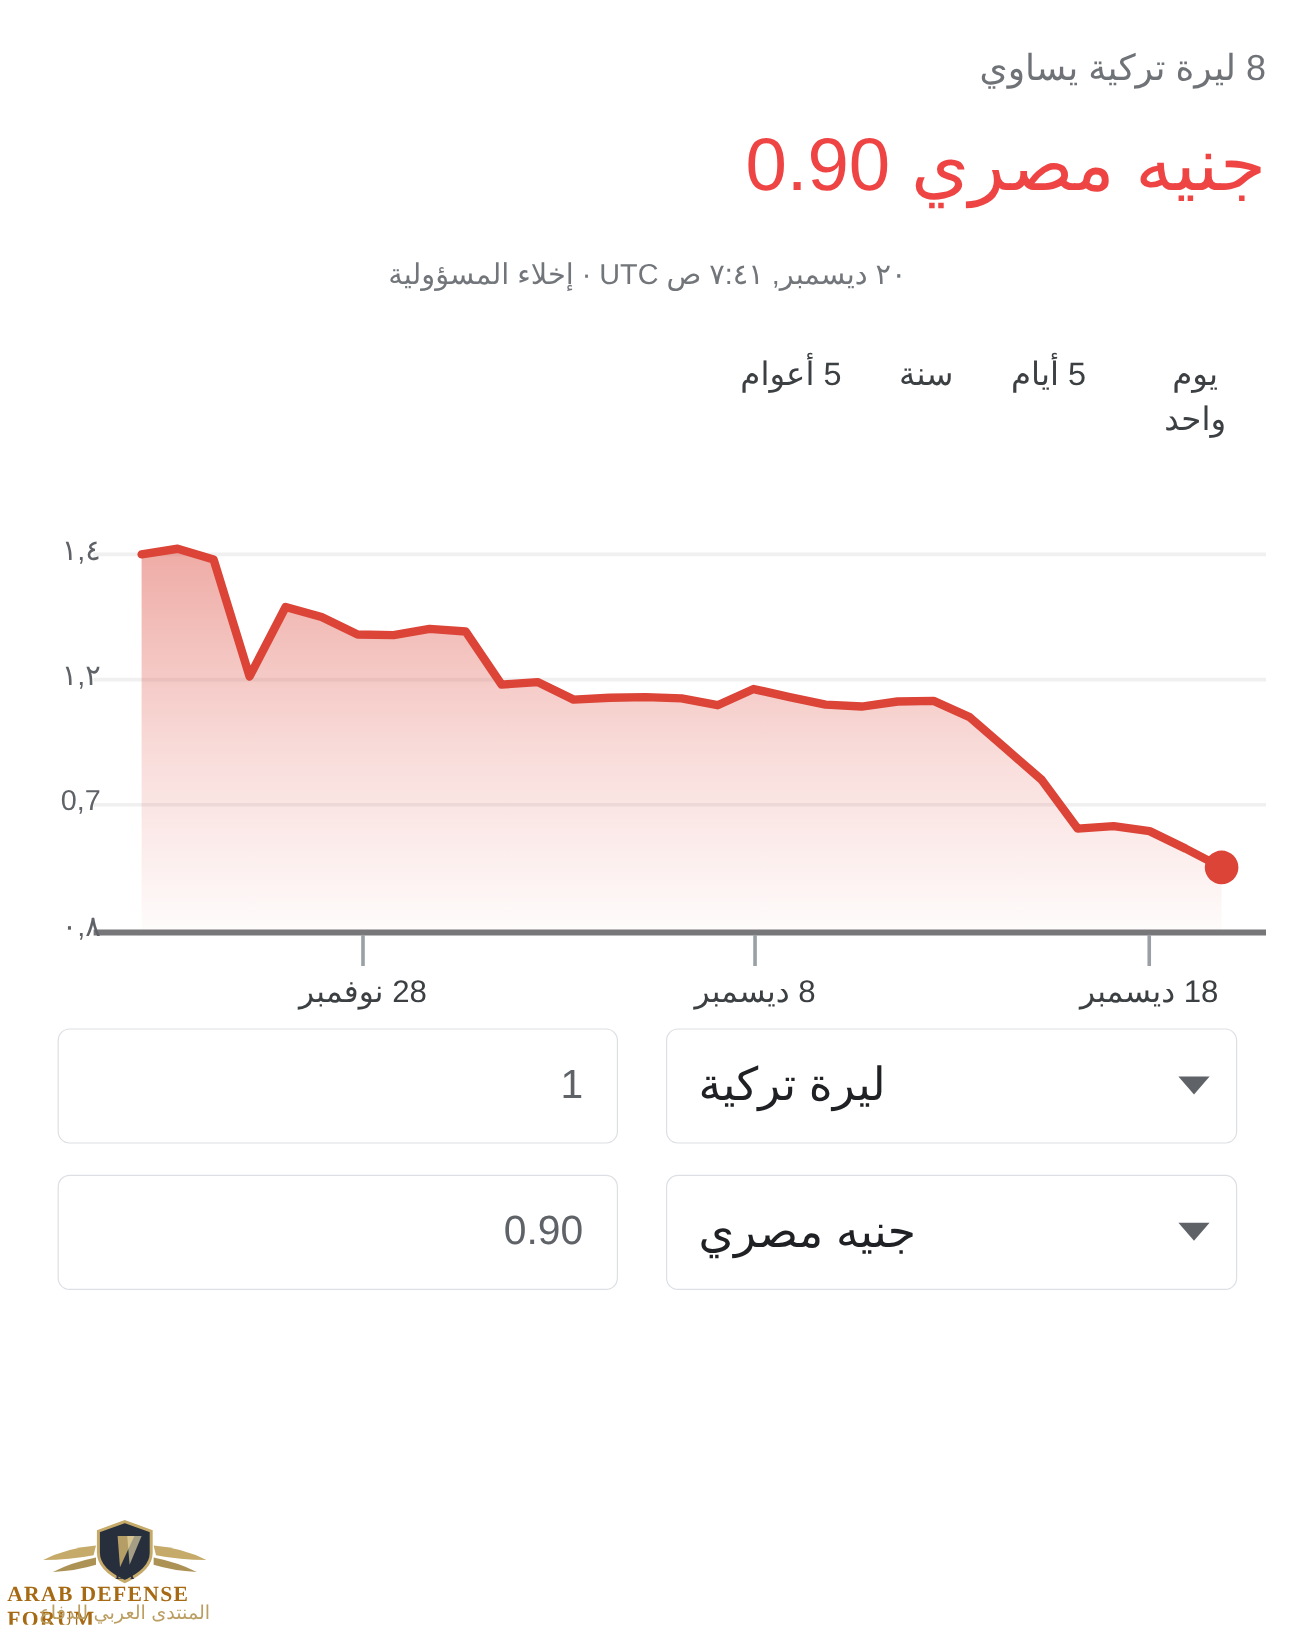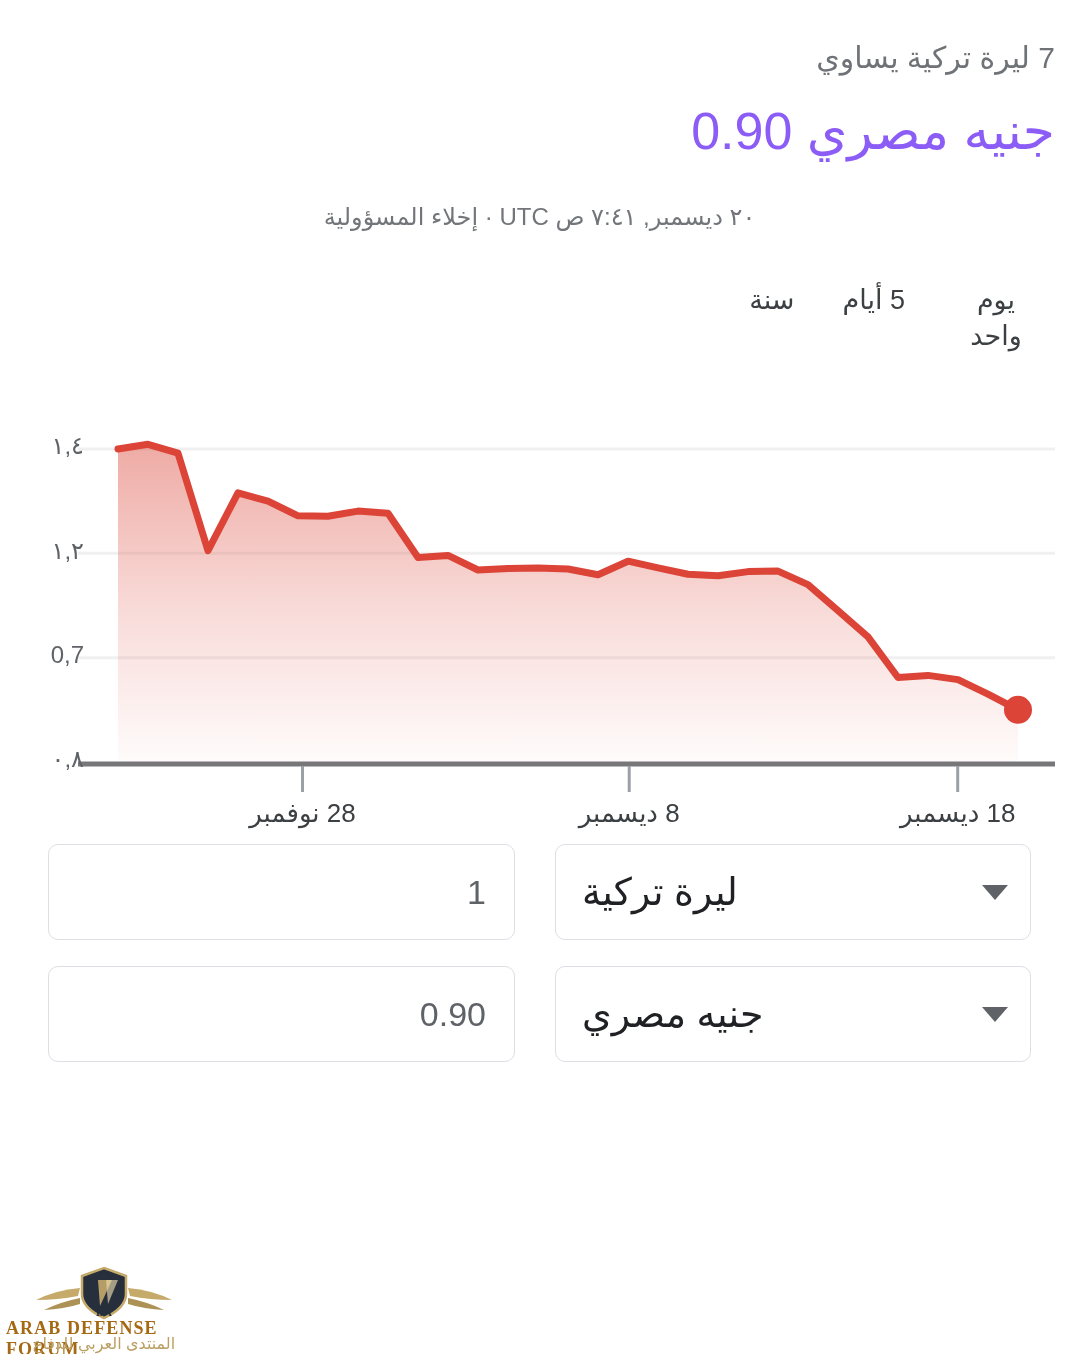--- a/index.html
+++ b/index.html
@@ -25,22 +25,22 @@
     direction: rtl;
   }
   .hdr-sub {
     font-size: 30px;
     color: #6f7377;
     line-height: 1.3;
     padding-top: 38px;
     letter-spacing: 0;
   }
   .hdr-main {
-    font-size: 52px;
-    color: #8b5cf6;
+    font-size: 62px;
+    color: #ef4444;
     line-height: 1.25;
     padding-top: 22px;
     font-weight: 400;
     white-space: nowrap;
     text-align: right;
   }
   .hdr-main .val { font-family: "Liberation Sans", sans-serif; }
   .hdr-meta {
     font-size: 24px;
     color: #72767a;
@@ -186,36 +186,37 @@
     text-align: center;
     font-size: 16px;
     color: #b89a5a;
     direction: rtl;
   }
 </style>
 </head>
 <body>
 
 <div class="hdr">
-  <div class="hdr-sub">7 ليرة تركية يساوي</div>
+  <div class="hdr-sub">8 ليرة تركية يساوي</div>
   <div class="hdr-main">
     <span class="cn">جنيه مصري</span>
     <span class="val">0.90</span>
   </div>
   <div class="hdr-meta">
     <span>٢٠ ديسمبر, ٧:٤١ ص UTC</span>
     <span>·</span>
     <span class="disc">إخلاء المسؤولية</span>
   </div>
 </div>
 
 <div class="tabs">
   <div class="tab">يوم واحد</div>
   <div class="tab">5 أيام</div>
   <div class="tab">سنة</div>
+  <div class="tab">5 أعوام</div>
 </div>
 
 <div class="chart-wrap">
   <svg class="chart-svg" width="1079" height="460" viewBox="0 0 1079 460">
     <defs>
       <linearGradient id="areaGrad" x1="0" y1="0" x2="0" y2="1">
         <stop offset="0%" stop-color="#db4437" stop-opacity="0.45"></stop>
         <stop offset="55%" stop-color="#db4437" stop-opacity="0.18"></stop>
         <stop offset="100%" stop-color="#db4437" stop-opacity="0.02"></stop>
       </linearGradient>

